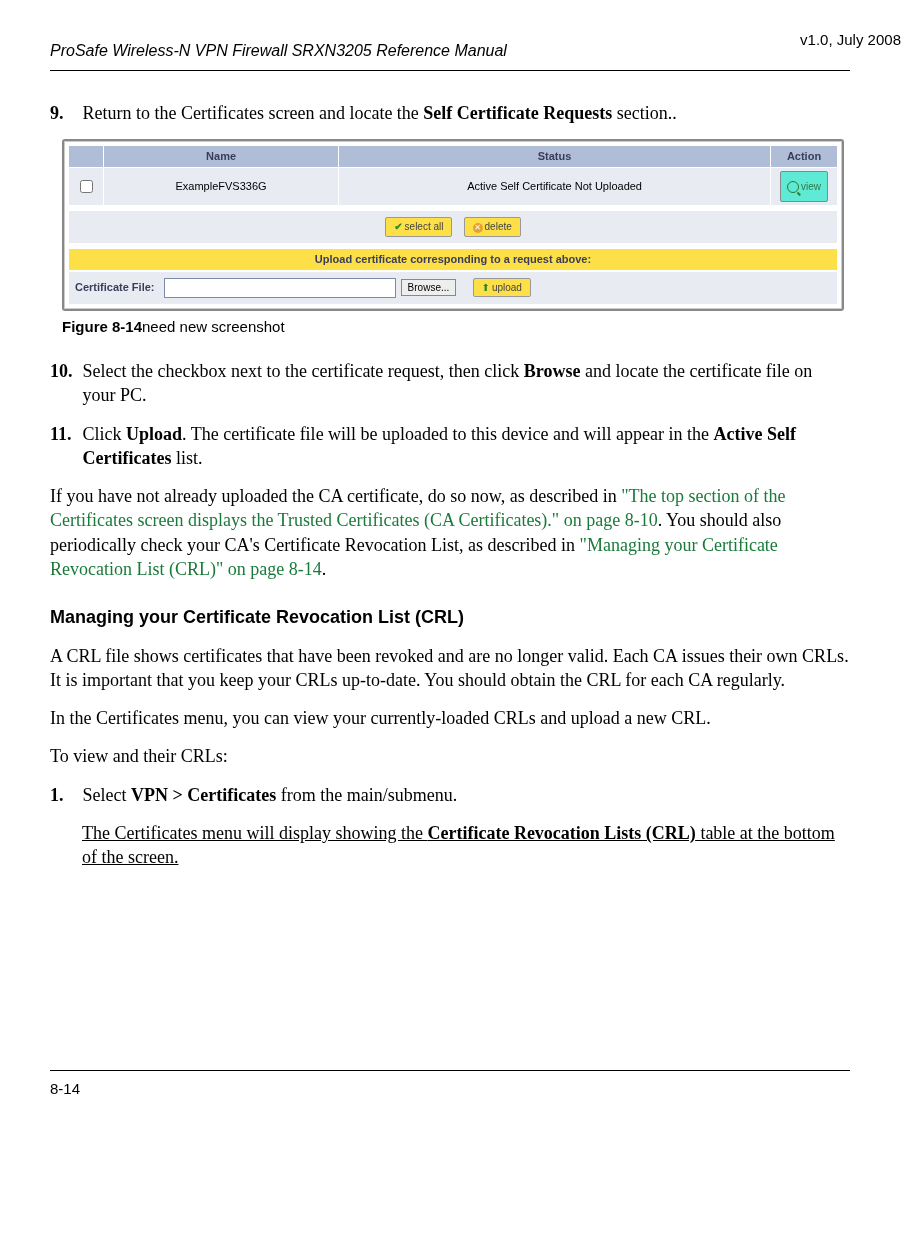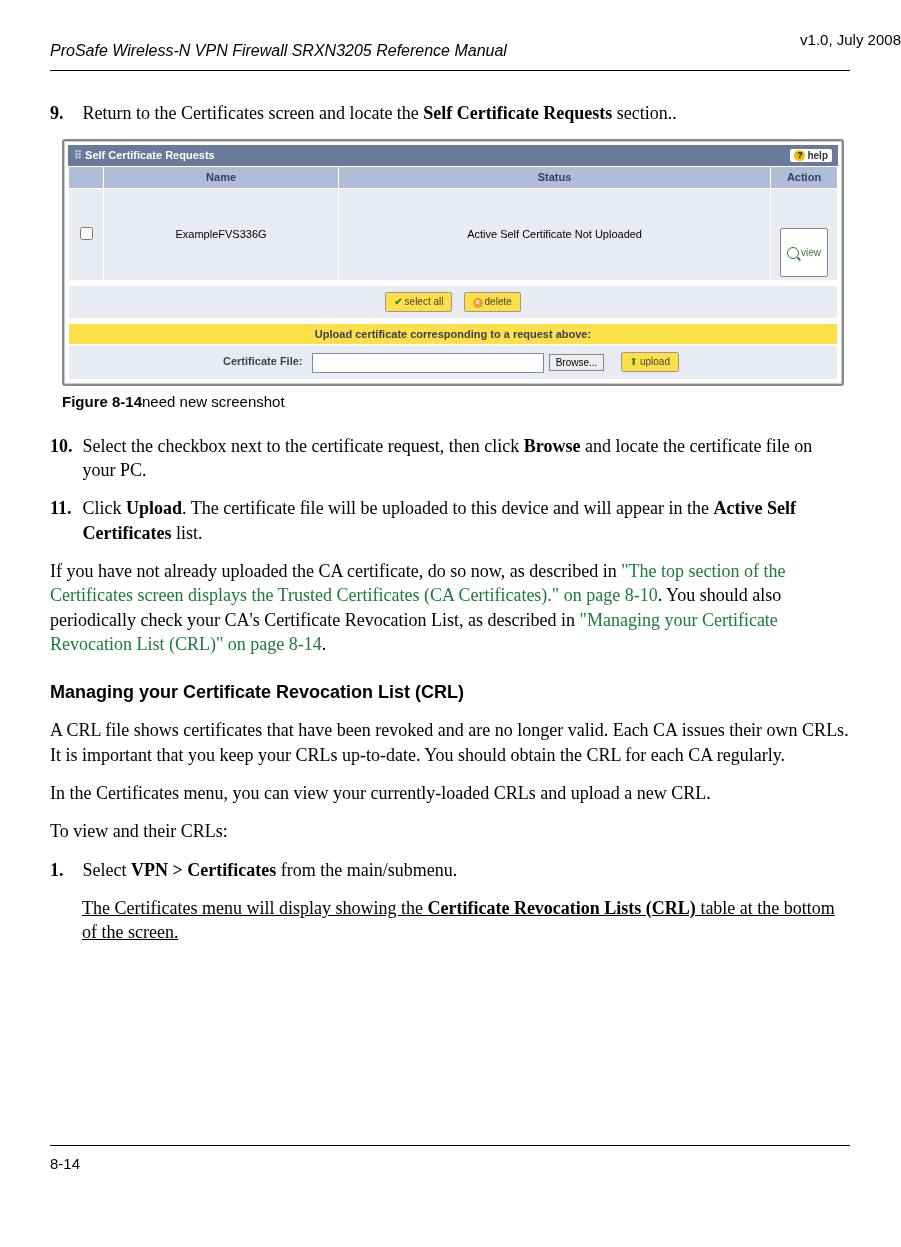--- a/index.html
+++ b/index.html
@@ -121,27 +121,26 @@
   }
   table.ss-tbl td {
     background: #e8ecf2;
     border: 1px solid #fff;
     padding: 3px 4px;
     text-align: center;
   }
   .ss-chk { width: 26px; }
   .ss-action-btn {
     display: inline-block;
-    background: #ffffff;
+    background: #5eead4;
     border: 1px solid #888;
     border-radius: 2px;
-    padding: 17px 6px;
+    padding: 8px 6px;
     font-size: 10px;
     color: #374;
-    margin-top: 36px;
   }
   .magn {
     display:inline-block;
     width:10px;height:10px;
     border:1.5px solid #2a7a30;
     border-radius:50%;
     position:relative;
     vertical-align:middle;
     margin-right:2px;
   }
@@ -177,21 +176,20 @@
     background:#fde047;
     color:#3a3d5a;
     text-align:center;
     font-weight:bold;
     padding:3px;
     border:1px solid #fff;
   }
   .ss-uploadrow {
     background:#e8ecf2;
     padding:6px;
-    text-align:center;
     border:1px solid #fff;
   }
   .ss-label { font-weight:bold; color:#3a3d5a; margin-right:6px;}
   .ss-fileinput {
     display:inline-block;
     border:1px solid #7a8aa8;
     background:#fff;
     height:18px;
     width:230px;
     vertical-align:middle;
@@ -231,27 +229,20 @@
 <div class="header-title">ProSafe Wireless-N VPN Firewall SRXN3205 Reference Manual</div>
 
 <div class="step">
   <span class="step-num">9.</span>
   <span class="step-body">
     <span>Return to the Certificates screen and locate the </span><strong>Self Certificate Requests</strong><span> section..</span>
   </span>
 </div>
 
 <div class="screenshot">
-  <div class="ss-titlebar">
-    <span><span class="grip">⠿</span><span>Self Certificate Requests</span></span>
-    <span class="help">
-        <span class="help-q">?</span>
-        <span>help</span>
-      </span>
-  </div>
   <table class="ss-tbl">
     <tbody>
         <tr>
       <th class="ss-chk"></th>
       <th>Name</th>
       <th>Status</th>
       <th style="width:58px">Action</th>
     </tr>
     <tr>
       <td class="ss-chk"><input type="checkbox" style=""></td>

